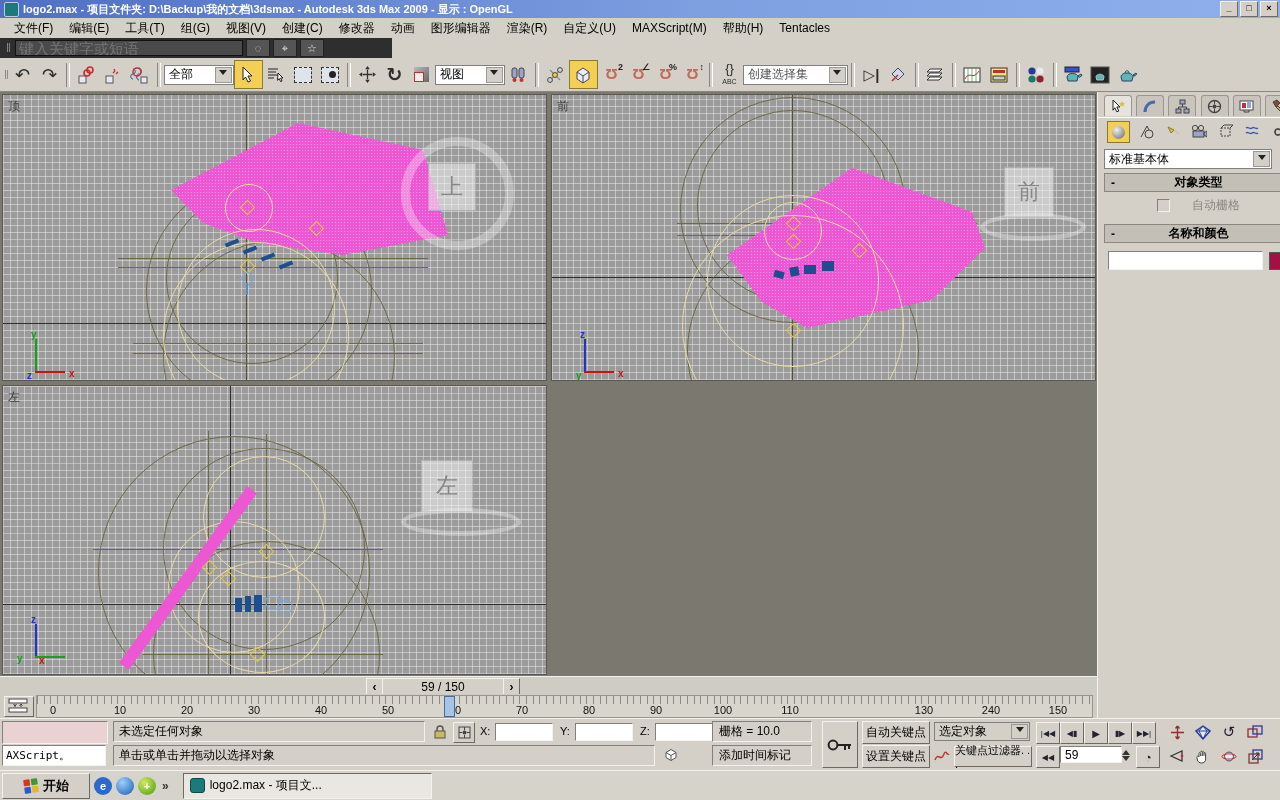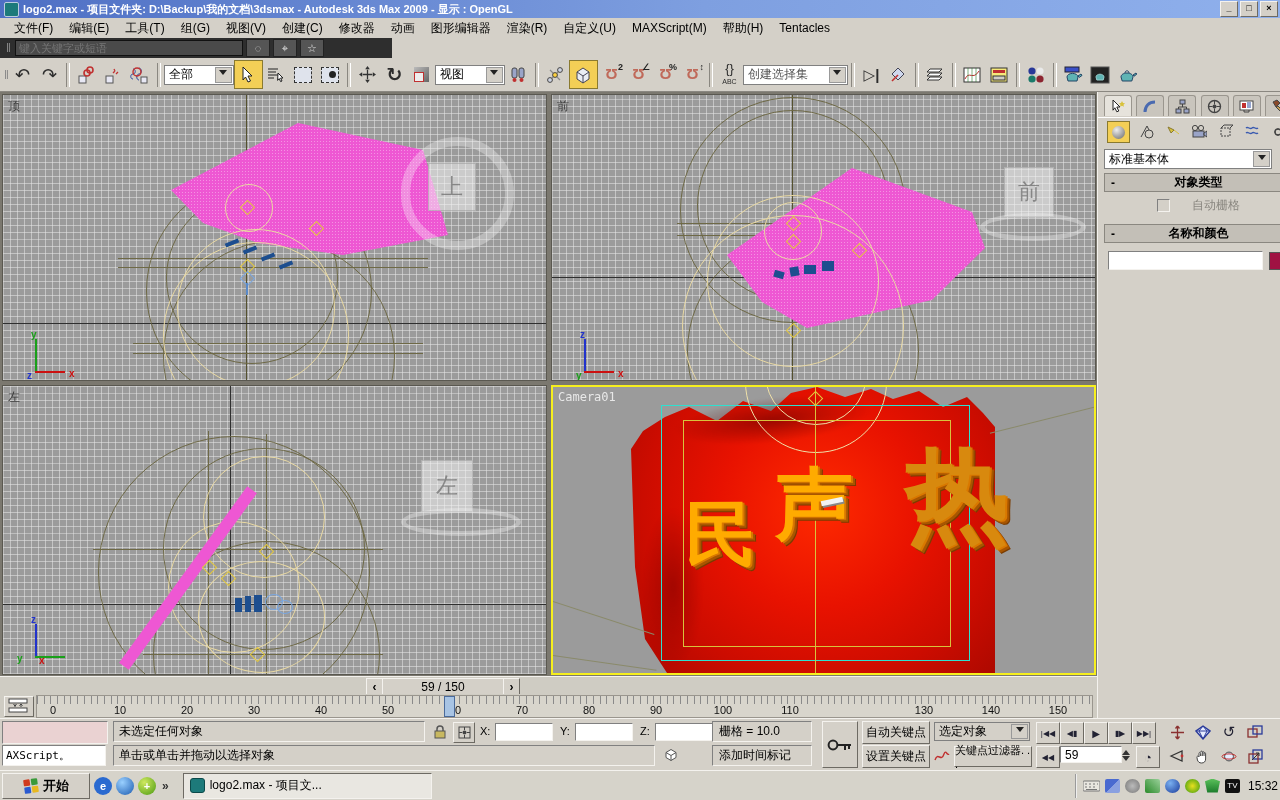--- a/index.html
+++ b/index.html
@@ -13,21 +13,21 @@
   #titlebar{left:0;top:0;width:1280px;height:18px;background:linear-gradient(90deg,#4e6fc4,#7e9fe0 55%,#8fb0ec);display:flex;align-items:center;padding:0 2px;box-sizing:border-box;}
   #titlebar .ticon{width:13px;height:13px;background:#1d7a7a;border:1px solid #bcd;margin:0 4px 0 2px;border-radius:2px;}
   #titlebar .ttext{color:#fff;font-weight:bold;font-size:11px;white-space:nowrap;overflow:hidden;flex:1;}
   .wbtn{width:16px;height:14px;font-size:9px;font-weight:bold;margin-left:2px;line-height:12px;text-align:center;}
   
   #menubar{left:0;top:18px;width:1280px;height:20px;display:flex;align-items:center;padding-left:6px;box-sizing:border-box;background:#d4d0c8;}
   .menuitem{padding:2px 8px;white-space:nowrap;}
   
   #searchrow{left:0;top:38px;width:1280px;height:20px;background:#d4d0c8;border-bottom:1px solid #a8a49c;}
   #searchdark{left:0;top:0;width:392px;height:20px;background:#2e2e2e;display:flex;align-items:center;padding-left:6px;box-sizing:border-box;}
-  #searchinput{width:220px;height:14px;background:#4a4a4a;color:#cfcfcf;border:1px solid #111;font-size:11px;padding:0 3px;}
+  #searchinput{width:220px;height:14px;background:#4a4a4a;color:#cfcfcf;border:1px solid #111;font-size:15px;padding:0 3px;}
   .sbtn{width:22px;height:16px;background:#555;border:1px solid #222;color:#ddd;margin-left:3px;font-size:11px;display:flex;align-items:center;justify-content:center;}
   
   #toolbar{left:0;top:58px;width:1280px;height:34px;background:#d4d0c8;display:flex;align-items:center;padding-left:4px;box-sizing:border-box;border-bottom:1px solid #8a8780;}
   .tbtn{width:27px;height:27px;display:flex;align-items:center;justify-content:center;font-size:15px;color:#2c2c2c;position:relative;flex:none;}
   .tbtn.active{background:#f3cf56;border:1px solid #8a7a30;}
   .tsep{width:2px;height:24px;border-left:1px solid #8a8780;border-right:1px solid #fff;margin:0 3px;flex:none;}
   .tdrop{height:20px;background:#fff;border:1px solid #808080;display:flex;align-items:center;font-size:12px;padding-left:4px;position:relative;flex:none;box-sizing:border-box;}
   .tdrop .ddb{position:absolute;right:1px;top:1px;bottom:1px;width:15px;background:#d4d0c8;border:1px solid #999;display:flex;align-items:center;justify-content:center;}
   .ddarrow{width:0;height:0;border:4px solid transparent;border-top:5px solid #222;margin-top:4px;}
   .magnet{display:inline-block;transform:scaleY(-1);color:#c06a5a;font-weight:bold;font-size:15px;}
@@ -436,39 +436,20 @@
     <div class="cubering" style="left:398px;top:122px;width:110px;height:18px;"></div>
     <div class="tripod" style="left:22px;top:232px;">
       <div class="ty" style="background:#2233cc;"></div>
       <div class="tx" style="background:#19a019;"></div>
       <span class="tlab" style="color:#2233cc;left:6px;top:-4px;">z</span>
       <span class="tlab" style="color:#19a019;left:-8px;bottom:-2px;">y</span>
       <span class="tlab" style="color:#cc1111;left:14px;bottom:-4px;">x</span>
     </div>
   </div>
 
-  <div class="vp" id="vpcam" style="left:551px;top:293px;width:541px;height:286px;">
-    <span class="vplabel" style="color:#e8e8e8;font-family:'DejaVu Sans Mono','Liberation Mono',monospace;">Camera01</span>
-    <div id="camblob"></div>
-    <div class="fold" style="left:120px;top:10px;width:200px;height:46px;background:radial-gradient(ellipse,rgba(90,0,0,.55),transparent 70%);transform:rotate(-6deg);"></div>
-    <div class="fold" style="left:90px;top:120px;width:60px;height:160px;background:radial-gradient(ellipse,rgba(110,0,0,.45),transparent 70%);"></div>
-    <div class="camarc" style="left:192px;top:-76px;width:140px;height:140px;"></div>
-    <div class="camarc" style="left:212px;top:-64px;width:100px;height:100px;"></div>
-    <div style="position:absolute;left:108px;top:18px;width:307px;height:254px;border:1px solid #2ee0d0;"></div>
-    <div style="position:absolute;left:130px;top:33px;width:266px;height:225px;border:1px solid #d8c23c;"></div>
-    <div class="camline" style="left:262px;top:0;width:1px;height:286px;"></div>
-    <div class="dia" style="left:257px;top:6px;"></div>
-    <span class="goldchar" style="left:132px;top:100px;font-size:72px;">民</span>
-    <span class="goldchar" style="left:222px;top:66px;font-size:78px;">声</span>
-    <span class="goldchar" style="left:352px;top:40px;font-size:104px;color:#d8890e;">热</span>
-    <div style="position:absolute;left:268px;top:112px;width:22px;height:5px;background:#f2f2f2;transform:rotate(-12deg);box-shadow:1px 2px 0 #888;"></div>
-    <div style="position:absolute;left:-6px;top:230px;width:110px;height:1px;background:#8a8a6a;transform:rotate(18deg);"></div>
-    <div style="position:absolute;left:-6px;top:275px;width:110px;height:1px;background:#8a8a6a;transform:rotate(8deg);"></div>
-    <div style="position:absolute;left:435px;top:30px;width:130px;height:1px;background:#8a8a6a;transform:rotate(-14deg);"></div>
-  </div>
 </div>
 
 <div id="cpanel" class="abs">
   <div class="cptabs">
     <div class="cptab active">
         <svg width="15" height="15" viewBox="0 0 15 15">
           <path d="M2 1l7 7-3.2 0 2 4-2 .8-2-4-1.8 2.4z" fill="#fff" stroke="#222"></path>
           <path d="M11 2l1 2 2 .3-1.5 1.4.4 2-1.9-1-1.9 1 .4-2L8 4.3 10 4z" fill="#d8c23c"></path>
         </svg>
       </div>
@@ -604,21 +585,21 @@
     <span class="ticklab" style="left:284px;">40</span>
     <span class="ticklab" style="left:351px;">50</span>
     <span class="ticklab" style="left:418px;">60</span>
     <span class="ticklab" style="left:485px;">70</span>
     <span class="ticklab" style="left:552px;">80</span>
     <span class="ticklab" style="left:619px;">90</span>
     <span class="ticklab" style="left:686px;">100</span>
     <span class="ticklab" style="left:753px;">110</span>
     <span class="ticklab" style="left:820px;margin-top:44px;">120</span>
     <span class="ticklab" style="left:887px;">130</span>
-    <span class="ticklab" style="left:954px;">140</span>
+    <span class="ticklab" style="left:954px;">240</span>
     <span class="ticklab" style="left:1021px;">150</span>
     <div style="position:absolute;left:407px;top:0;width:9px;height:19px;background:#a8c4e4;border:1px solid #4a6a9a;"></div>
   </div>
 </div>
 
 <div id="statusbar" class="abs">
   <div class="sunken" style="position:absolute;left:2px;top:2px;width:104px;height:21px;background:#ead2d2;"></div>
   <div class="whitefield" style="position:absolute;left:2px;top:26px;width:104px;height:21px;display:flex;align-items:center;padding-left:3px;font-size:11px;font-family:'DejaVu Sans Mono','Liberation Mono',monospace;box-sizing:border-box;">
       <span>AXScript。</span>
     </div>
@@ -780,27 +761,13 @@
     <span>开始</span>
   </div>
   <div class="qlicon" style="background:#2a6ad0;">e</div>
   <div class="qlicon" style="background:radial-gradient(circle at 35% 30%,#9ad0ff,#1a5ab0);"></div>
   <div class="qlicon" style="background:radial-gradient(circle at 35% 30%,#cfe860,#4a9a10);">+</div>
   <span style="margin:0 6px;font-weight:bold;color:#333;">»</span>
   <div class="taskbtn activewin" style="width:235px;">
     <div style="width:13px;height:13px;background:#1d7a7a;border-radius:3px;border:1px solid #0c4a4a;"></div>
     <span>logo2.max    - 项目文...</span>
   </div>
-  <div id="tray">
-    <svg width="17" height="12" viewBox="0 0 17 12">
-        <rect x="0" y="1" width="17" height="10" rx="1" fill="#e8e6e0" stroke="#777"></rect>
-        <path d="M2 4h2M6 4h2M10 4h2M14 4h1M2 7h2M6 7h2M10 7h2M3 9.5h11" stroke="#777"></path>
-      </svg>
-    <div class="trayicon" style="background:linear-gradient(135deg,#4a6ad0 50%,#8aa0e0 50%);"></div>
-    <div class="trayicon" style="background:radial-gradient(circle,#bbb,#777);border-radius:50%;"></div>
-    <div class="trayicon" style="background:linear-gradient(45deg,#2a8a2a,#9ad09a);"></div>
-    <div class="trayicon" style="background:radial-gradient(circle at 35% 30%,#7ab0f0,#1a3a9a);border-radius:50%;"></div>
-    <div class="trayicon" style="background:radial-gradient(circle,#e8e020,#3a9a10);border-radius:50%;"></div>
-    <div class="trayicon" style="background:linear-gradient(180deg,#5ac05a,#1a7a2a);clip-path:polygon(50% 0,100% 20%,85% 100%,15% 100%,0 20%);"></div>
-    <div class="trayicon" style="background:#111;color:#fff;font-size:8px;display:flex;align-items:center;justify-content:center;">TV</div>
-    <span style="font-size:12px;margin-left:3px;">15:32</span>
-  </div>
 </div>
 
 </body></html>

